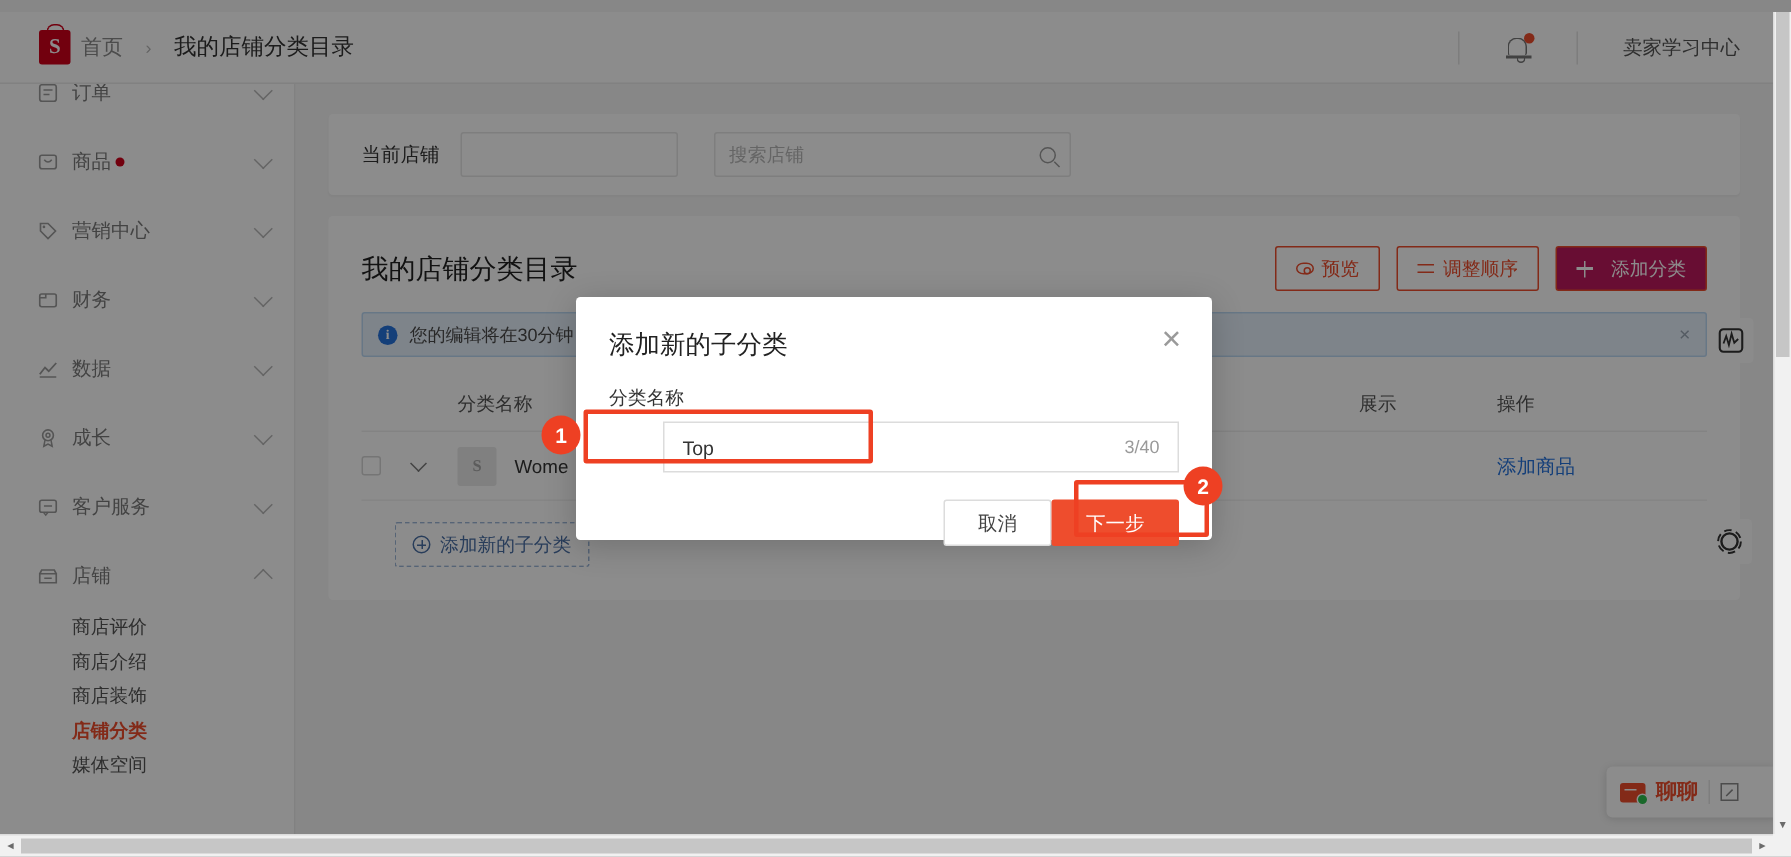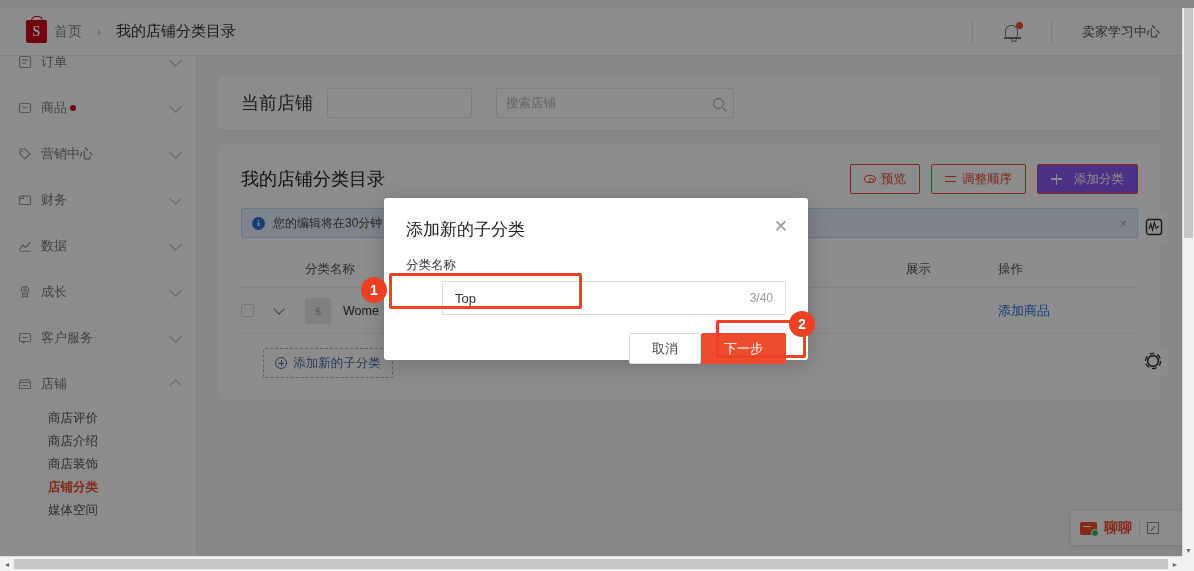--- a/index.html
+++ b/index.html
@@ -103,21 +103,21 @@
   .sidebar {
     position: absolute; top: 56px; left: 0; width: 197px; bottom: 15px;
     background: #ffffff;
     border-right: 1px solid #ececec;
     overflow: hidden;
     z-index: 4;
   }
   .nav-item {
     display: flex; align-items: center;
     height: 46px;
-    padding: 0 16px 0 17px;
+    padding: 0 16px 0 24px;
     font-size: 13px; color: #7b7b7b;
     cursor: pointer;
   }
   .nav-item .ico {
     width: 15px; height: 15px; margin-right: 9px;
     flex: none; display: flex; align-items: center; justify-content: center;
   }
   .nav-item .ico svg { display: block; }
   .nav-label { flex: 1; white-space: nowrap; }
   .red-dot {
@@ -155,21 +155,21 @@
     border-radius: 3px;
     margin: 20px 22px 0 22px;
     box-shadow: 0 1px 1px rgba(0,0,0,0.03);
   }
   .shop-filter {
     height: 54px;
     display: flex; align-items: center;
     padding: 0 22px;
     gap: 14px;
   }
-  .shop-filter .lbl { font-size: 18px; color: #333; }
+  .shop-filter .lbl { font-size: 13px; color: #333; }
   .shop-select {
     width: 145px; height: 30px;
     border: 1px solid #e5e5e5; border-radius: 2px;
     background: #fff;
   }
   .shop-search {
     width: 238px; height: 30px;
     border: 1px solid #e5e5e5; border-radius: 2px;
     display: flex; align-items: center;
     padding: 0 9px;
@@ -210,21 +210,21 @@
     display: inline-flex; align-items: center; gap: 5px;
     font-size: 12.5px; border-radius: 2px;
     cursor: pointer;
     font-family: inherit;
     white-space: nowrap;
   }
   .btn-outline {
     border: 1px solid #ee4d2d; color: #ee4d2d; background: #fff;
   }
   .btn-primary {
-    border: 1px solid #ee4d2d; color: #fff; background: #8b5cf6; gap: 12px;
+    border: 1px solid #ee4d2d; color: #fff; background: #be185d; gap: 12px;
   }
   .eye-ico {
     width: 12px; height: 8px;
     border: 1.2px solid currentColor;
     border-radius: 50% / 60%;
     position: relative; flex: none;
   }
   .eye-ico::after {
     content: ""; position: absolute; top: 1.6px; left: 3.6px;
     width: 3.5px; height: 3.5px; border-radius: 50%;

